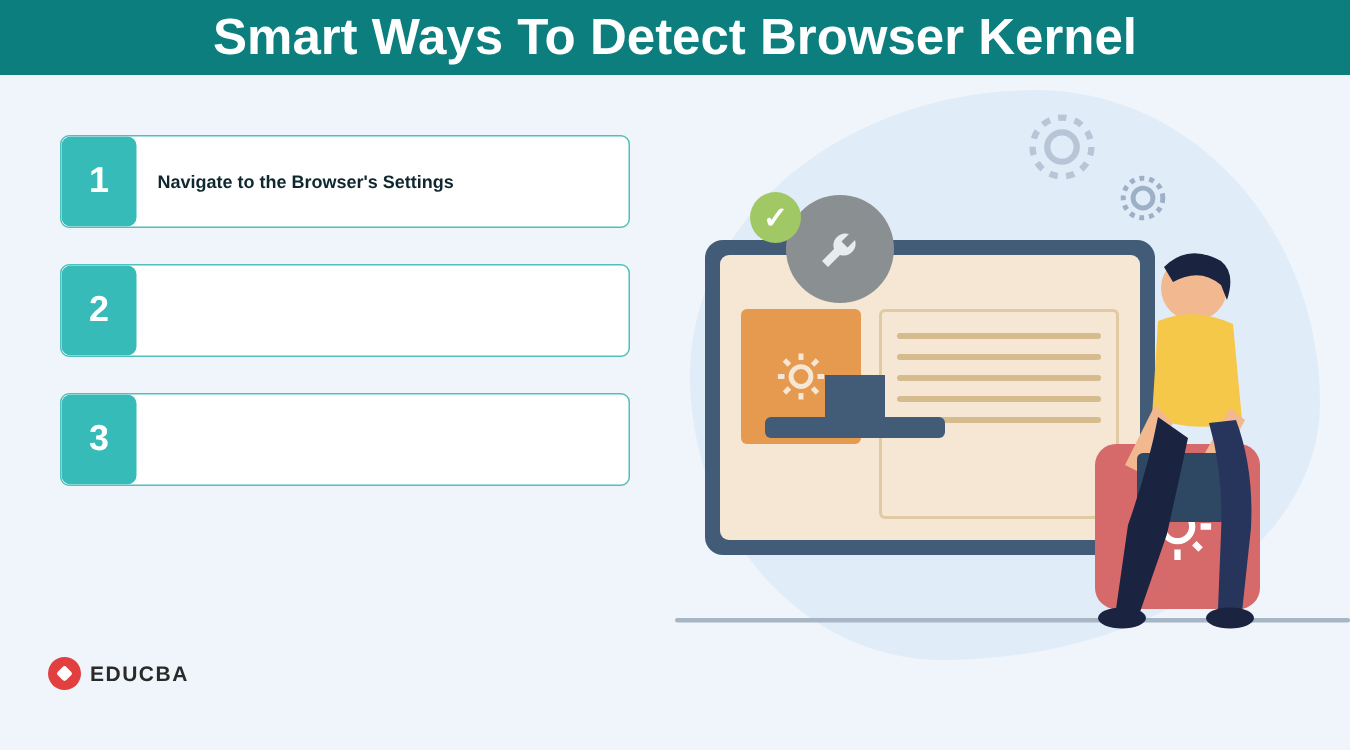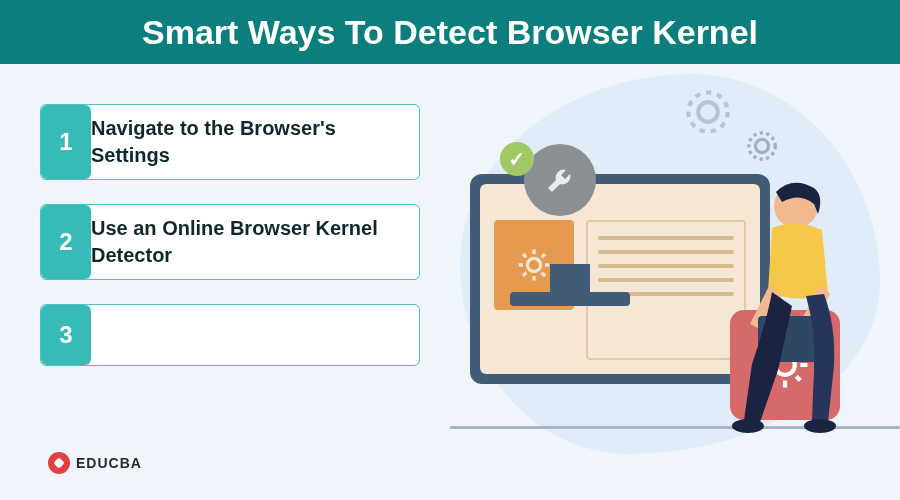--- a/index.html
+++ b/index.html
@@ -1,26 +1,26 @@
 <!DOCTYPE html>
 <html><head>
 <meta charset="utf-8">
 <style>
 * { margin: 0; padding: 0; box-sizing: border-box; }
 body { width: 900px; height: 500px; background: #eff5fb; font-family: Arial, Helvetica, sans-serif; overflow: hidden; position: relative; }
 
-.header { background: #0c7e7e; height: 64px; display: flex; align-items: center; justify-content: center; }
+.header { background: #0c7e7e; height: 50px; display: flex; align-items: center; justify-content: center; }
 .header-title { color: #fff; font-size: 34px; font-weight: bold; }
 
 .content { position: relative; padding: 40px 40px 20px 40px; height: 430px; }
 
 .steps { display: flex; flex-direction: column; gap: 24px; width: 380px; }
 .step { display: flex; align-items: stretch; border: 1px solid #4fc0be; border-radius: 6px; background: #fff; overflow: hidden; min-height: 62px; }
 .step-num { width: 50px; background: #37bbb9; color: #fff; display: flex; align-items: center; justify-content: center; font-size: 24px; font-weight: bold; border-radius: 6px; }
-.step-label { flex: 1; padding: 10px 0; color: #0f2830; font-size: 20px; font-weight: bold; line-height: 1.35; display: flex; align-items: center; }
+.step-label { flex: 1; padding: 10px 14px; color: #0f2830; font-size: 12px; font-weight: bold; line-height: 1.35; display: flex; align-items: center; }
 
 .illus { position: absolute; right: 20px; top: -10px; width: 460px; height: 420px; }
 .blob { position: absolute; width: 420px; height: 380px; background: #e0edf9; border-radius: 55% 45% 60% 40% / 50% 55% 45% 50%; right: 0; top: 20px; }
 
 .monitor { position: absolute; left: 50px; top: 120px; width: 300px; height: 210px; background: #425b76; border-radius: 12px; }
 .screen { position: absolute; inset: 10px; background: #f5e7d3; border-radius: 6px; display: flex; gap: 12px; padding: 36px 14px 14px 14px; }
 .screen-card { width: 80px; height: 90px; background: #e69a4f; border-radius: 4px; display: flex; align-items: center; justify-content: center; }
 .screen-lines { flex: 1; border: 2px solid #e0caa3; border-radius: 4px; padding: 14px 10px; display: flex; flex-direction: column; gap: 10px; }
 .line { height: 4px; background: #d6bb8e; border-radius: 2px; }
 .stand-neck { position: absolute; width: 40px; height: 30px; background: #425b76; left: 130px; top: 210px; }
@@ -31,42 +31,41 @@
 .gear-big { width: 56px; height: 56px; left: 260px; top: 30px; }
 .gear-small { width: 44px; height: 44px; left: 320px; top: 70px; }
 
 .wrench-badge { position: absolute; left: 104px; top: 90px; width: 72px; height: 72px; background: #8a8f91; border-radius: 50%; display: flex; align-items: center; justify-content: center; }
 .check-badge { position: absolute; left: 80px; top: 88px; width: 34px; height: 34px; background: #a0c965; border-radius: 50%; display: flex; align-items: center; justify-content: center; color: #fff; font-size: 20px; font-weight: bold; z-index: 5; }
 
 .cube { position: absolute; left: 310px; top: 256px; width: 110px; height: 110px; background: #d66a6a; border-radius: 14px; display: flex; align-items: center; justify-content: center; }
 
 .person { position: absolute; left: 300px; top: 120px; width: 170px; height: 260px; }
 
-.footer { position: absolute; left: 48px; bottom: 20px; display: flex; align-items: center; gap: 6px; }
+.footer { position: absolute; left: 32px; bottom: 20px; display: flex; align-items: center; gap: 6px; }
 .logo-mark { width: 22px; height: 22px; background: #e24040; border-radius: 50%; position: relative; }
 .logo-mark::after { content: ''; position: absolute; width: 8px; height: 8px; background: #fff; border-radius: 2px; left: 7px; top: 7px; transform: rotate(45deg); }
 .logo-text { font-size: 14px; font-weight: bold; letter-spacing: 1px; color: #2a2a2a; }
 </style>
 </head>
 <body>
 
 <div class="header">
   <div class="header-title">Smart Ways To Detect Browser Kernel</div>
 </div>
 
 <div class="content">
 
   <div class="steps">
     <div class="step">
       <div class="step-num">1</div>
       <div class="step-label">Navigate to the Browser's Settings</div>
     </div>
     <div class="step">
       <div class="step-num">2</div>
-      <div class="step-label">Use an Online Browser Kernel Detector</div>
     </div>
     <div class="step">
       <div class="step-num">3</div>
     </div>
   </div>
 
   <div class="illus">
     <div class="blob"></div>
 
     <div class="gear gear-big">

